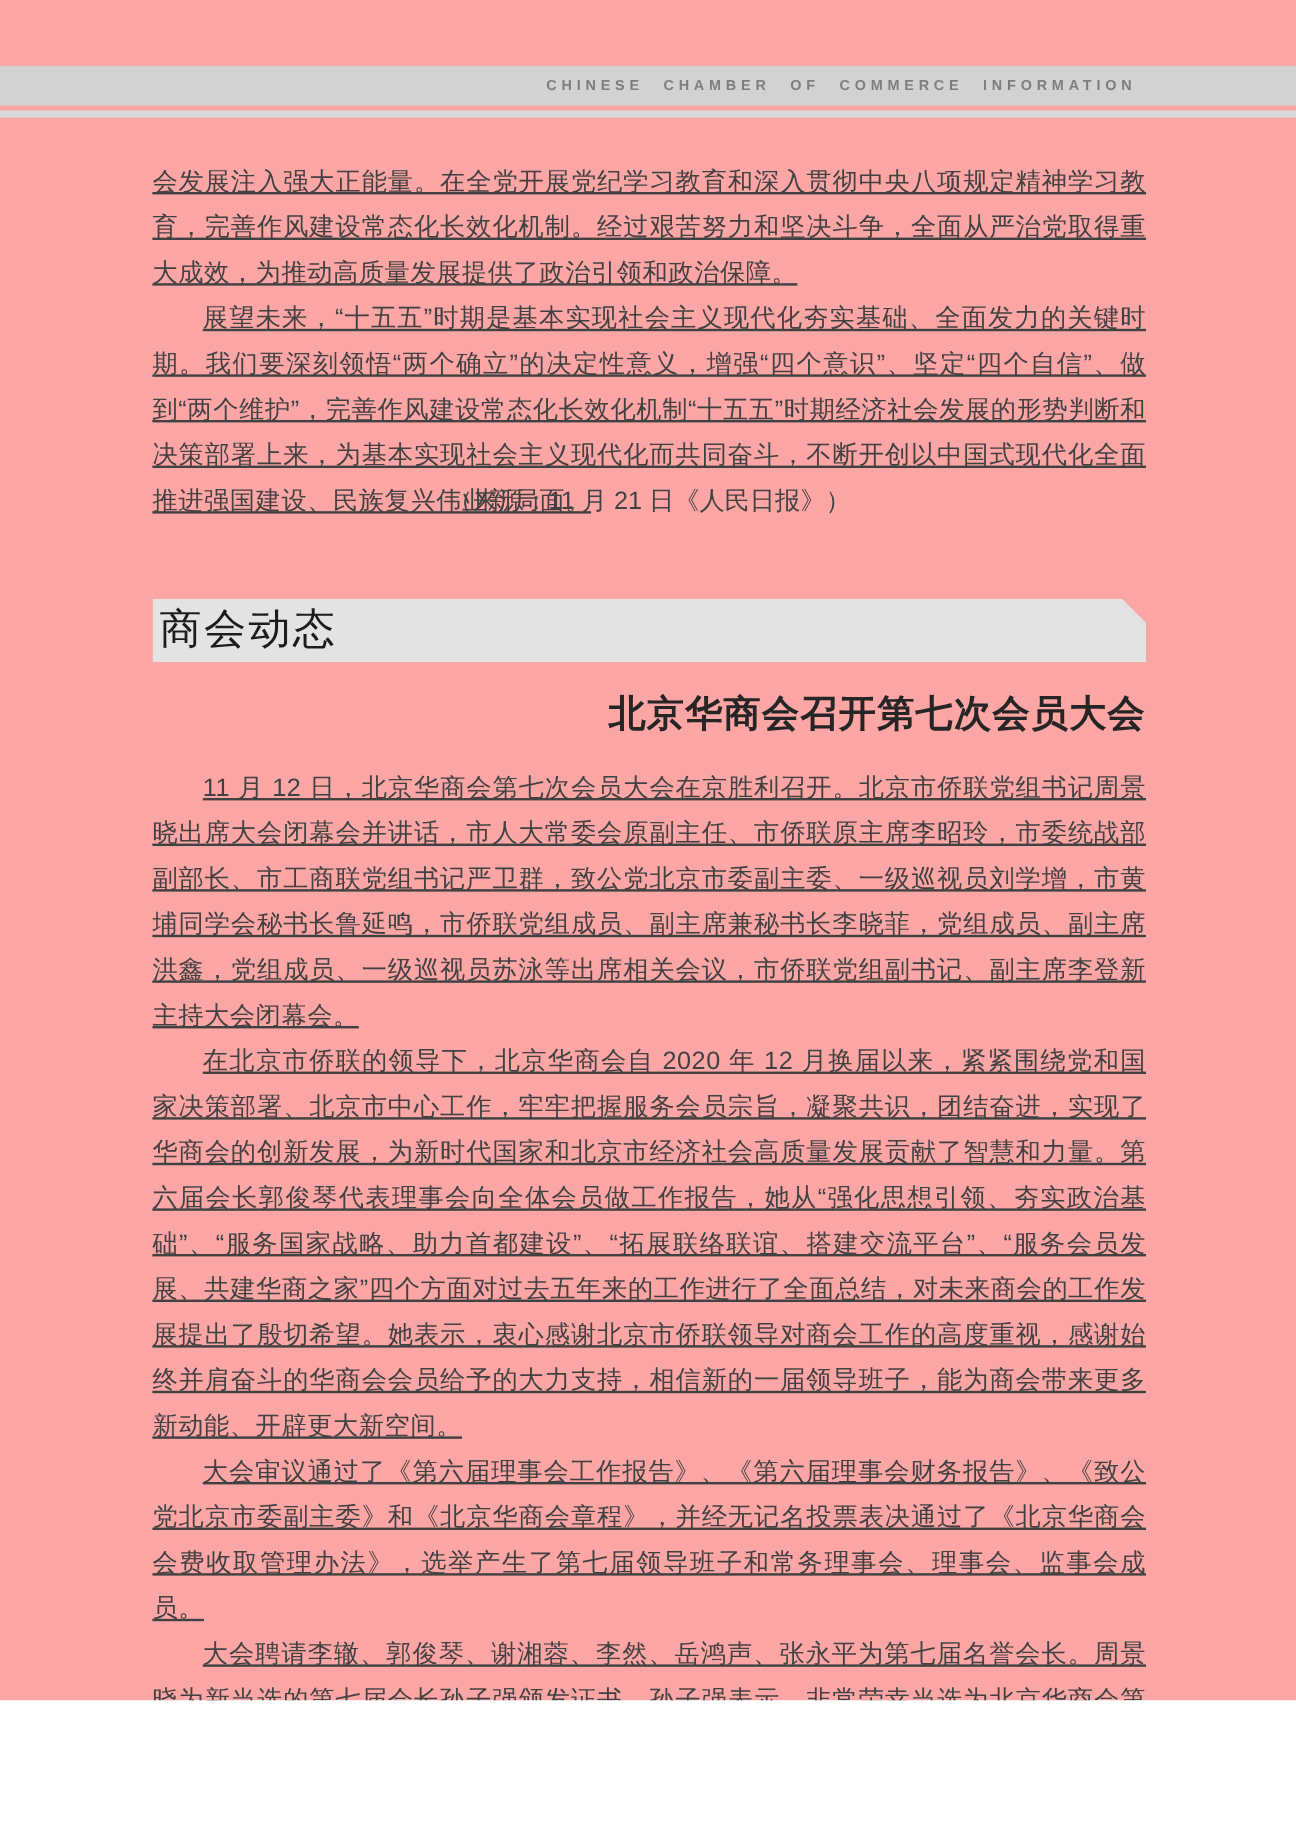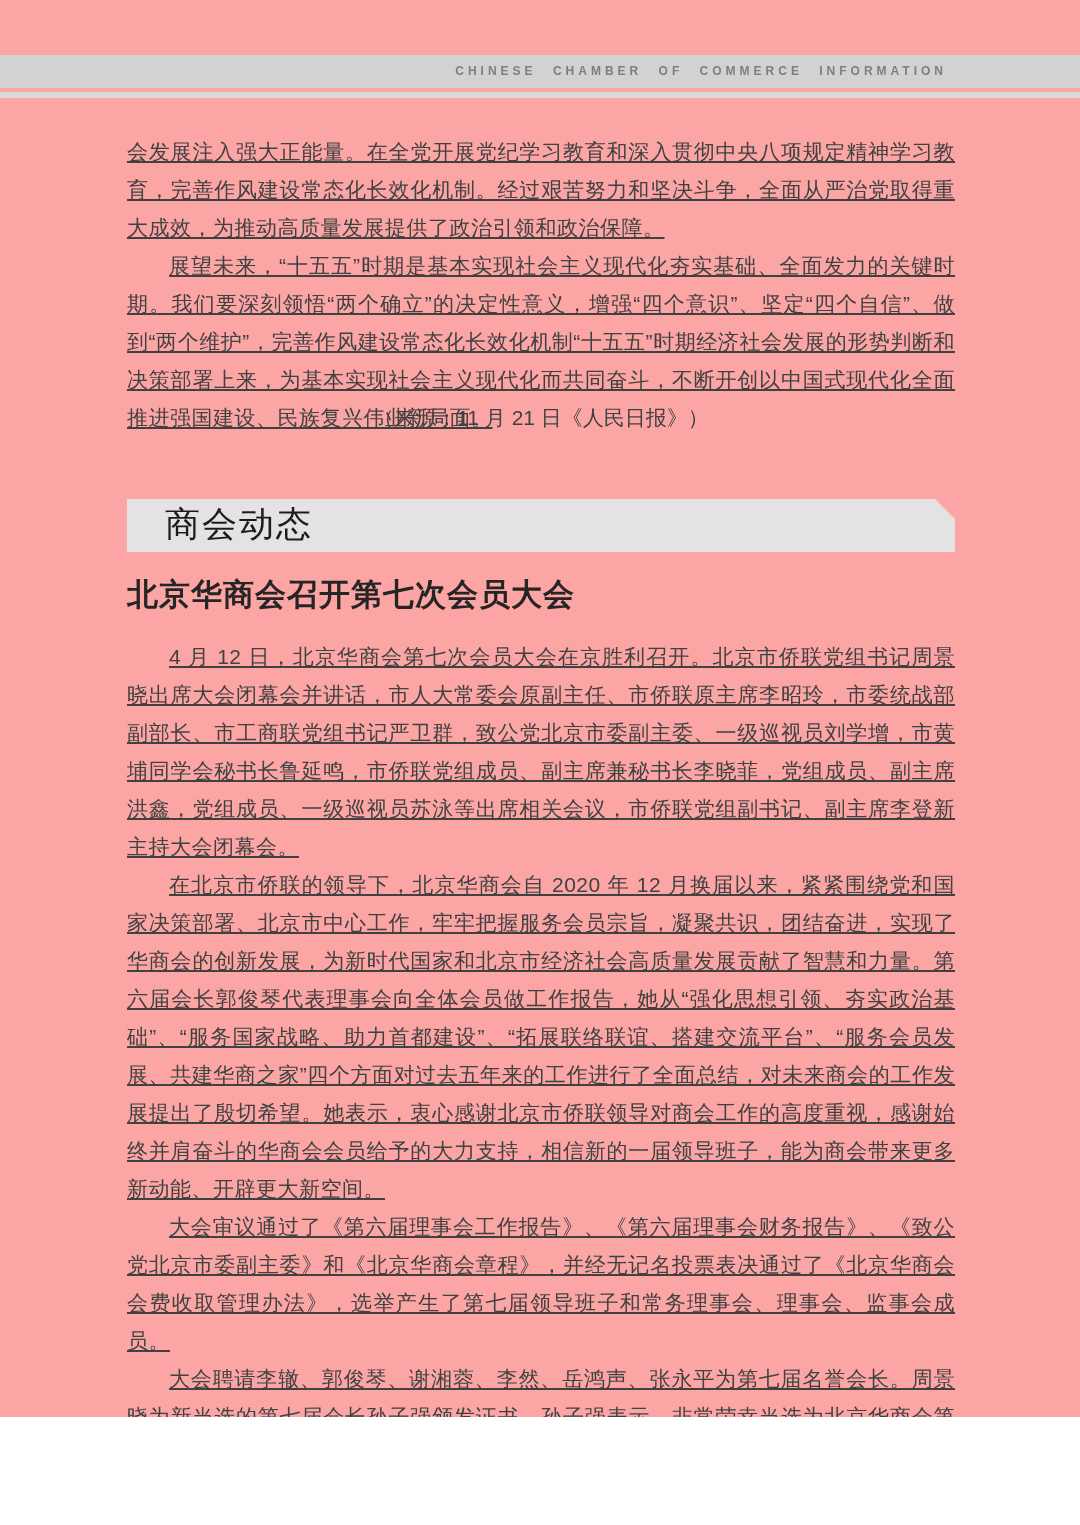--- a/index.html
+++ b/index.html
@@ -65,28 +65,27 @@
     margin-top: 62px;
     height: 53px;
     background: #e3e3e3;
     clip-path: polygon(0 0, calc(100% - 20px) 0, 100% 20px, 100% 100%, 0 100%);
   }
   .section-bar-title {
     font-family: "Liberation Serif", serif;
     font-size: 35px;
     line-height: 51px;
     color: #1c1c1c;
-    padding-left: 24px;
+    padding-left: 6px;
     letter-spacing: 2px;
-    margin-left: 14px;
   }
   
   .article-title {
     margin-top: 21px;
-    text-align: left;
+    text-align: right;
     font-size: 31px;
     line-height: 44px;
     font-weight: bold;
     color: #252525;
     letter-spacing: 1px;
   }
   .article-paragraphs { margin-top: 8px; }
   
   .page-number {
     position: absolute;
@@ -116,21 +115,21 @@
 
     <div class="source-row">（来源：11 月 21 日《人民日报》）</div>
 
     <div class="section-bar">
       <div class="section-bar-title">商会动态</div>
     </div>
 
     <h1 class="article-title">北京华商会召开第七次会员大会</h1>
 
     <div class="article-paragraphs">
-      <p class="body indent">4 月 12 日，北京华商会第七次会员大会在京胜利召开。北京市侨联党组书记周景晓出席大会闭幕会并讲话，市人大常委会原副主任、市侨联原主席李昭玲，市委统战部副部长、市工商联党组书记严卫群，致公党北京市委副主委、一级巡视员刘学增，市黄埔同学会秘书长鲁延鸣，市侨联党组成员、副主席兼秘书长李晓菲，党组成员、副主席洪鑫，党组成员、一级巡视员苏泳等出席相关会议，市侨联党组副书记、副主席李登新主持大会闭幕会。</p>
+      <p class="body indent">11 月 12 日，北京华商会第七次会员大会在京胜利召开。北京市侨联党组书记周景晓出席大会闭幕会并讲话，市人大常委会原副主任、市侨联原主席李昭玲，市委统战部副部长、市工商联党组书记严卫群，致公党北京市委副主委、一级巡视员刘学增，市黄埔同学会秘书长鲁延鸣，市侨联党组成员、副主席兼秘书长李晓菲，党组成员、副主席洪鑫，党组成员、一级巡视员苏泳等出席相关会议，市侨联党组副书记、副主席李登新主持大会闭幕会。</p>
       <p class="body indent">在北京市侨联的领导下，北京华商会自 2020 年 12 月换届以来，紧紧围绕党和国家决策部署、北京市中心工作，牢牢把握服务会员宗旨，凝聚共识，团结奋进，实现了华商会的创新发展，为新时代国家和北京市经济社会高质量发展贡献了智慧和力量。第六届会长郭俊琴代表理事会向全体会员做工作报告，她从“强化思想引领、夯实政治基础”、“服务国家战略、助力首都建设”、“拓展联络联谊、搭建交流平台”、“服务会员发展、共建华商之家”四个方面对过去五年来的工作进行了全面总结，对未来商会的工作发展提出了殷切希望。她表示，衷心感谢北京市侨联领导对商会工作的高度重视，感谢始终并肩奋斗的华商会会员给予的大力支持，相信新的一届领导班子，能为商会带来更多新动能、开辟更大新空间。</p>
       <p class="body indent">大会审议通过了《第六届理事会工作报告》、《第六届理事会财务报告》、《致公党北京市委副主委》和《北京华商会章程》，并经无记名投票表决通过了《北京华商会会费收取管理办法》，选举产生了第七届领导班子和常务理事会、理事会、监事会成员。</p>
       <p class="body indent">大会聘请李辙、郭俊琴、谢湘蓉、李然、岳鸿声、张永平为第七届名誉会长。周景晓为新当选的第七届会长孙子强颁发证书。孙子强表示，非常荣幸当选为北京华商会第七届会长，这份信任承载的是广大会员对过往商会工作的肯定，更是对未来发展的期许。未来，将与理事会全体成员一道，把学习宣传贯彻党的二十届四中全会精神作为当前和今后一个时期</p>
     </div>
 
   </div>
 
   <div class="page-number">09</div>
 
 </div>

